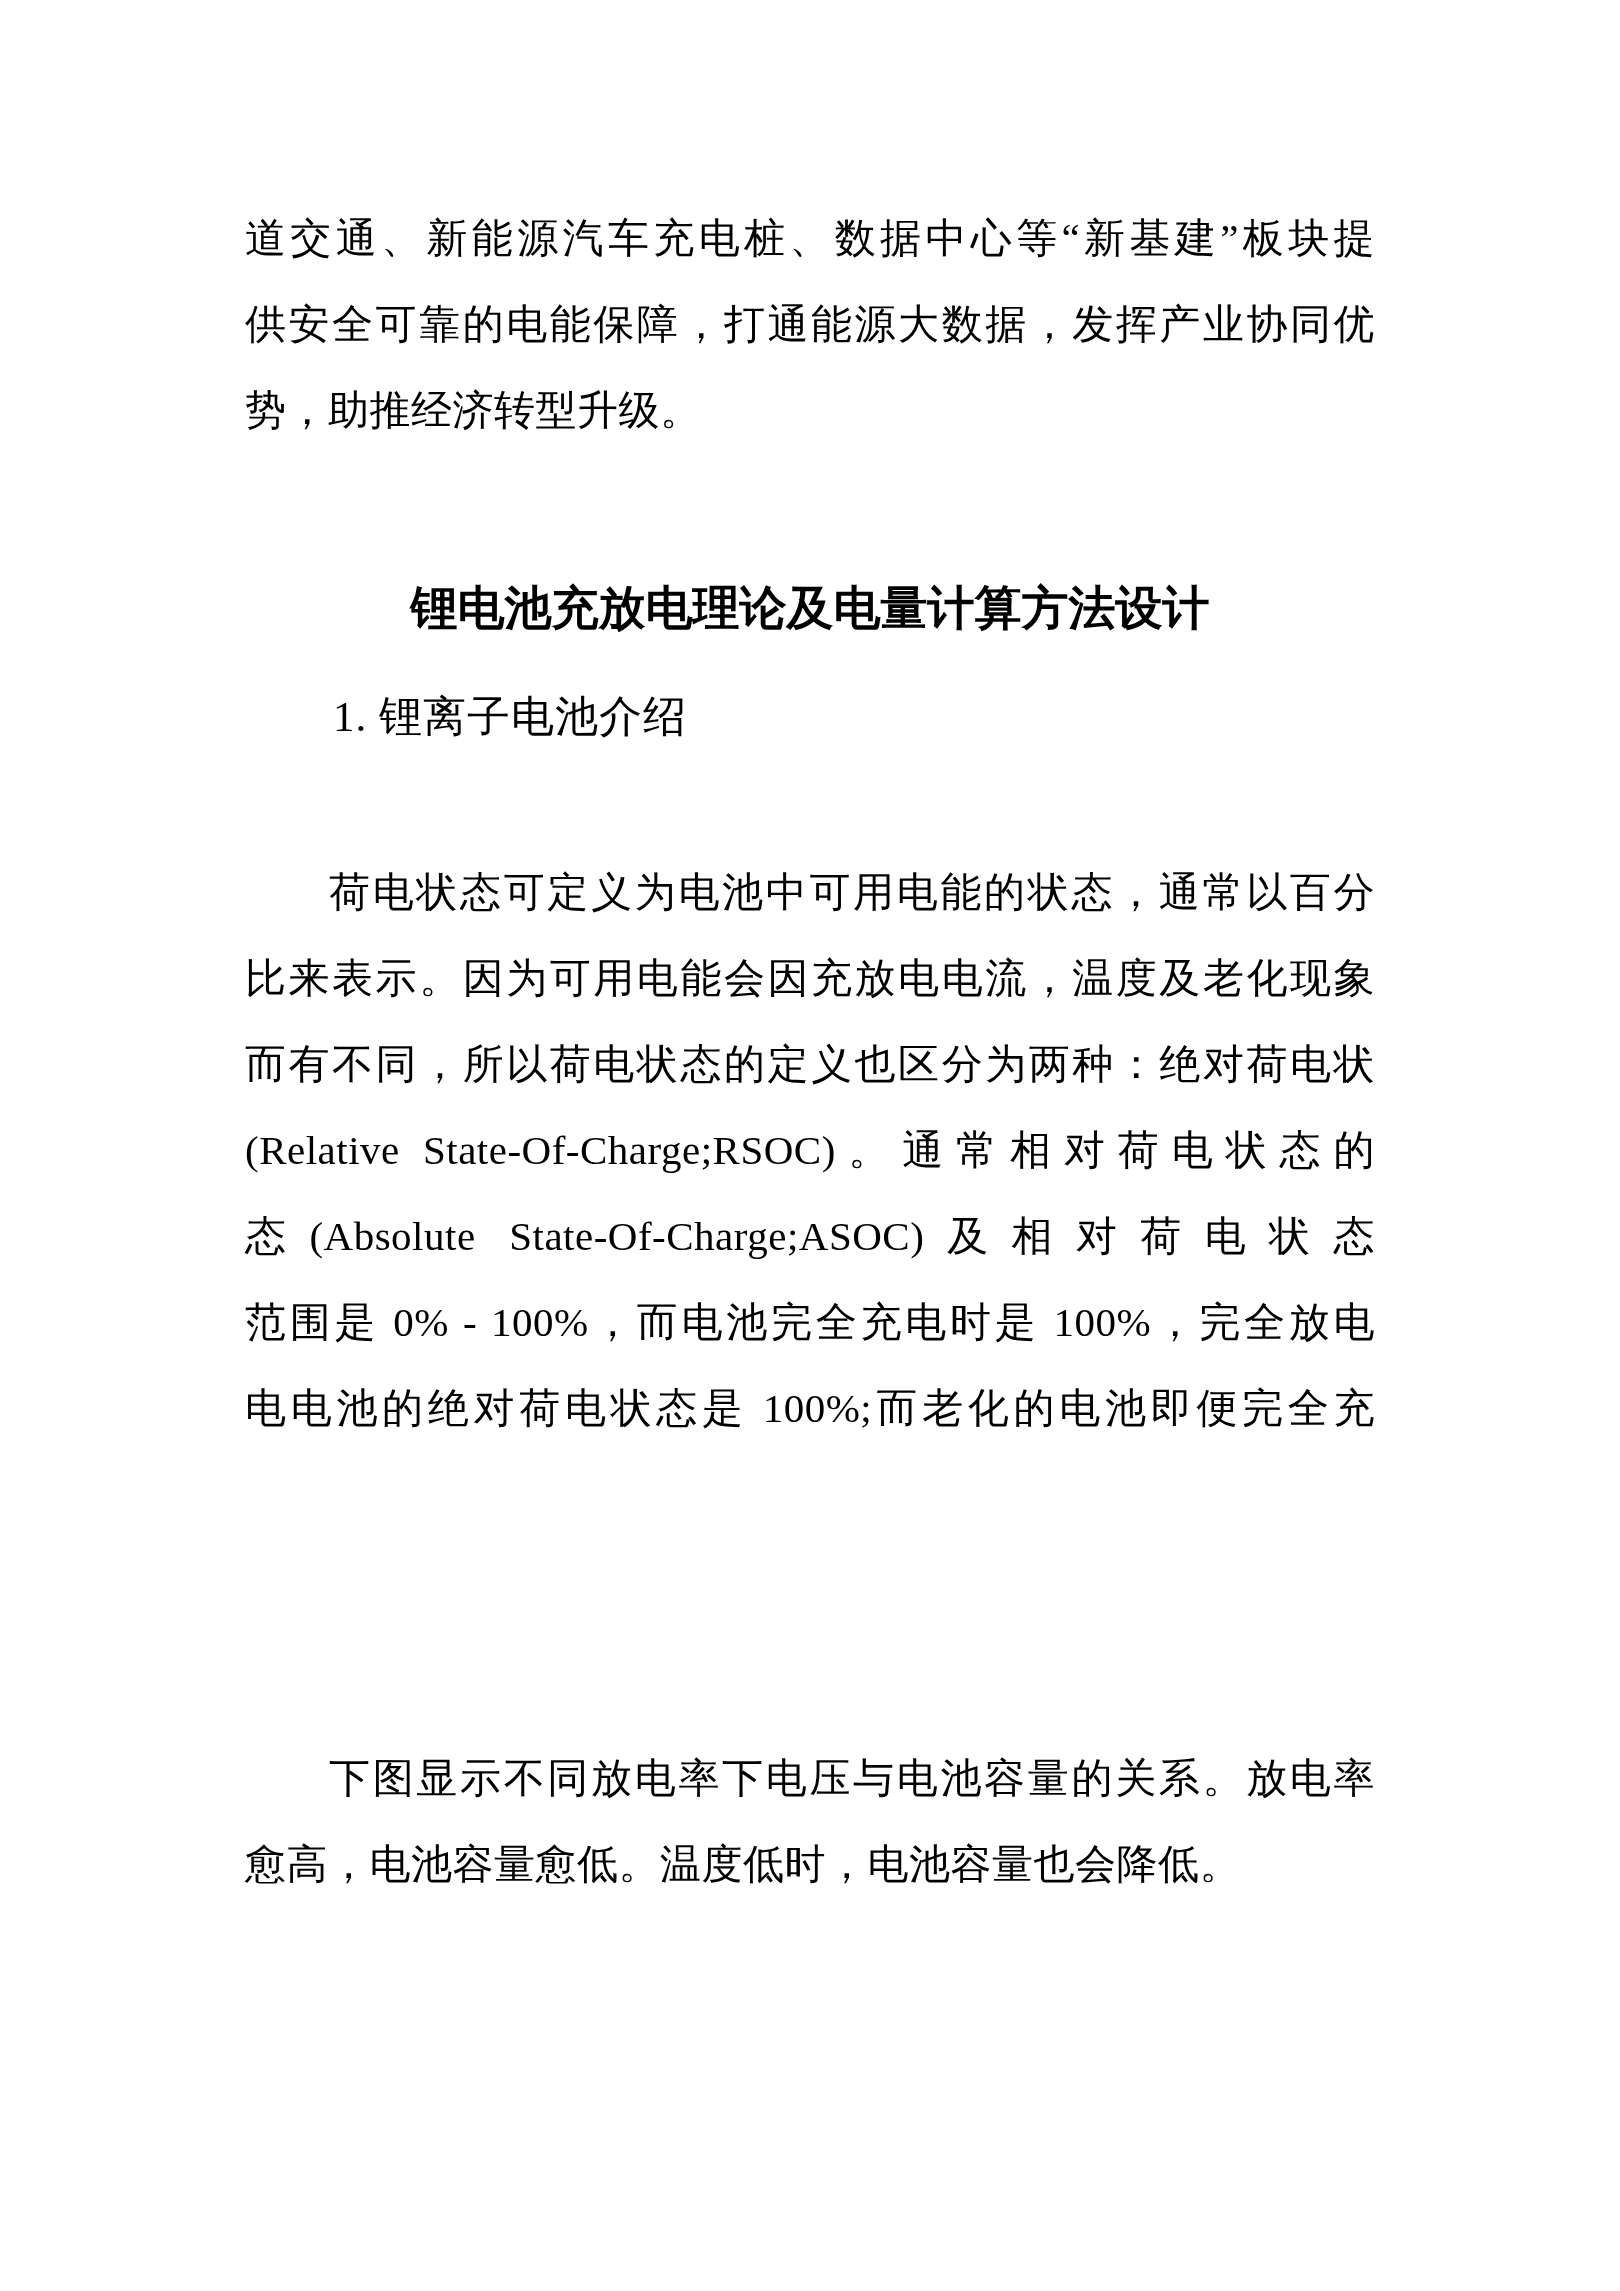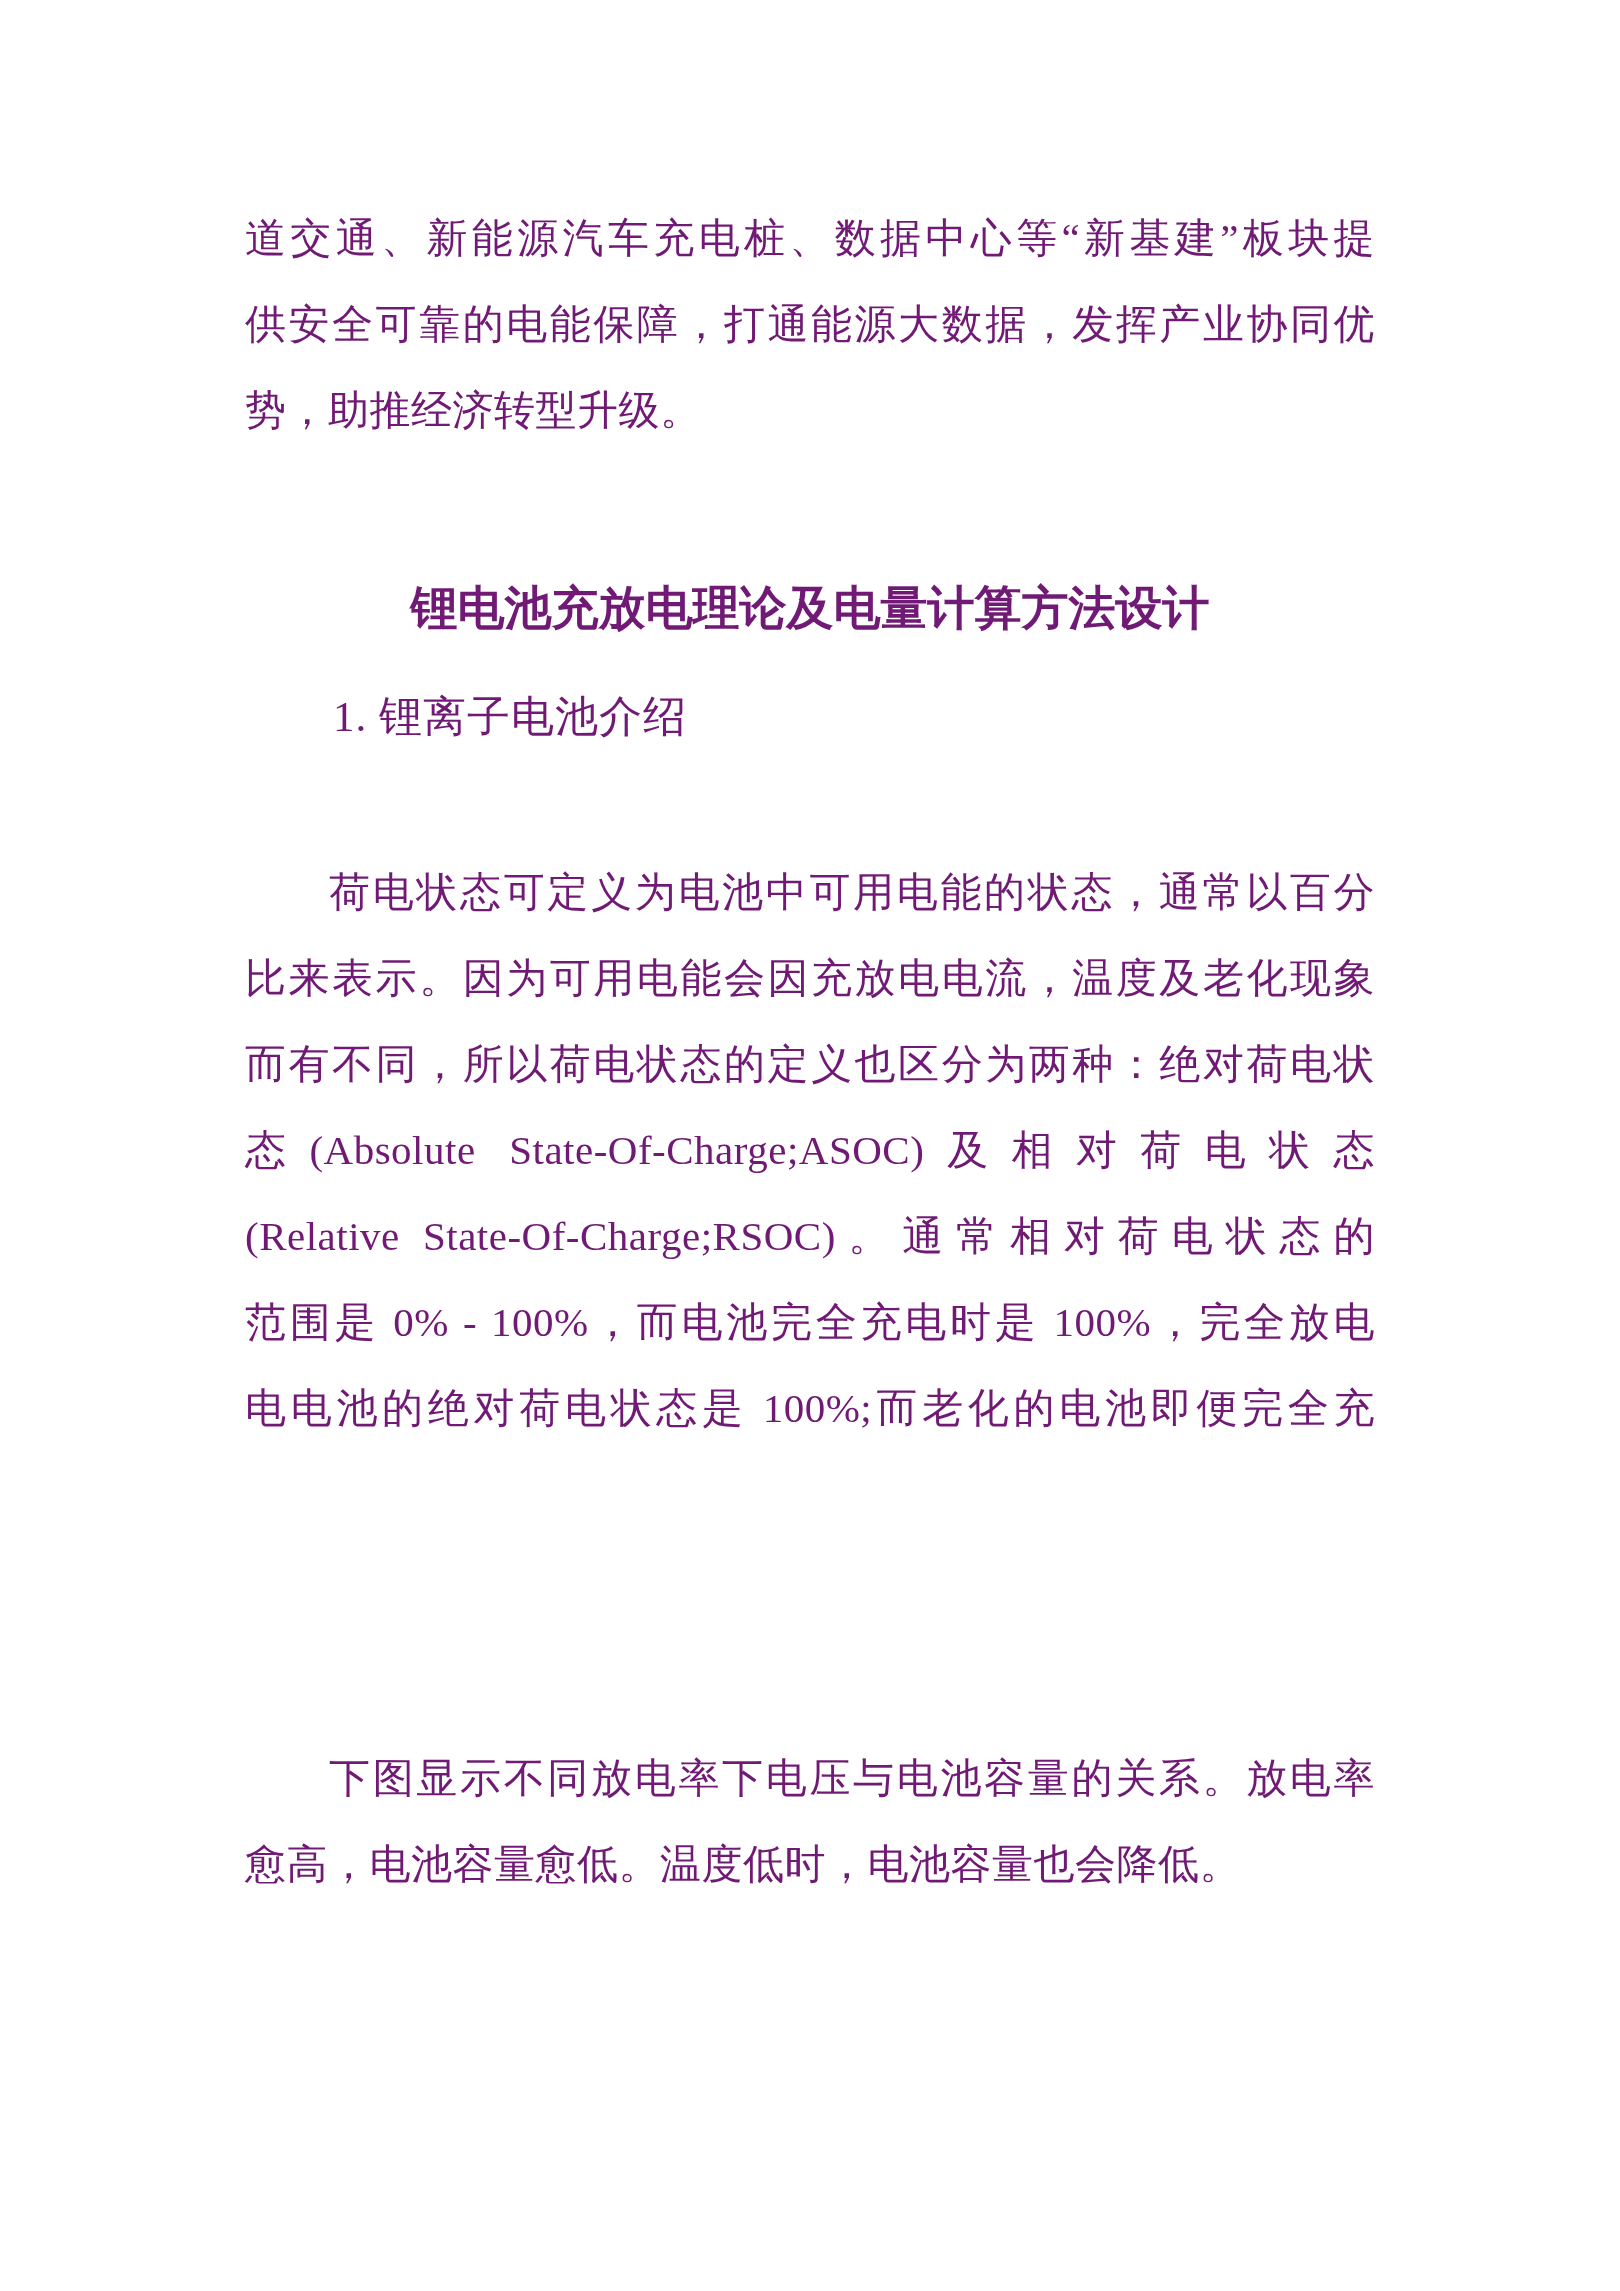--- a/index.html
+++ b/index.html
@@ -5,21 +5,21 @@
   html, body {
     margin: 0;
     padding: 0;
     background: #ffffff;
   }
   .page {
     position: relative;
     width: 1620px;
     height: 2270px;
     background: #ffffff;
-    color: #701a75;
+    color: #000000;
     overflow: hidden;
     font-family: "Liberation Serif", "DejaVu Serif", serif;
   }
   .para, .doc-title, .section-heading, .subsection-heading {
     position: absolute;
     left: 245px;
     width: 1130px;
     margin: 0;
   }
   .line {
@@ -78,22 +78,22 @@
 
   <h1 class="doc-title">锂电池充放电理论及电量计算方法设计</h1>
 
   <h2 class="section-heading">1. 锂离子电池介绍</h2>
 
 
   <div class="para soc-paragraph">
     <div class="line just indent">荷电状态可定义为电池中可用电能的状态，通常以百分</div>
     <div class="line just">比来表示。因为可用电能会因充放电电流，温度及老化现象</div>
     <div class="line just">而有不同，所以荷电状态的定义也区分为两种：绝对荷电状</div>
+    <div class="line just">(Relative State-Of-Charge;RSOC)。通常相对荷电状态的</div>
     <div class="line just">态(Absolute State-Of-Charge;ASOC)及相对荷电状态</div>
-    <div class="line just">(Relative State-Of-Charge;RSOC)。通常相对荷电状态的</div>
     <div class="line just">范围是 0% - 100%，而电池完全充电时是 100%，完全放电</div>
     <div class="line just">电电池的绝对荷电状态是 100%;而老化的电池即便完全充</div>
   </div>
 
   <div class="para discharge-paragraph">
     <div class="line just indent">下图显示不同放电率下电压与电池容量的关系。放电率</div>
     <div class="line">愈高，电池容量愈低。温度低时，电池容量也会降低。</div>
   </div>
 
 </div>

